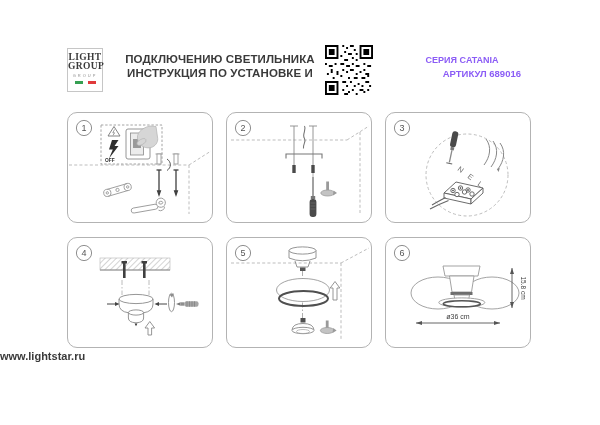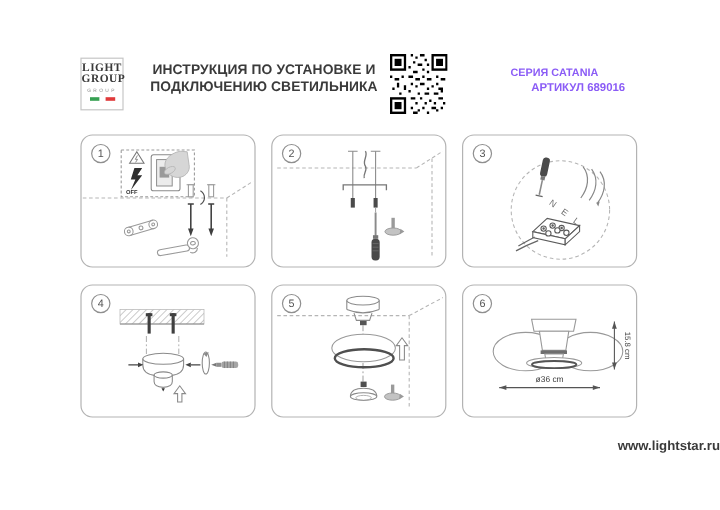--- a/index.html
+++ b/index.html
@@ -25,42 +25,42 @@
   .series .s1{font-size:9px;font-weight:700;line-height:13px;}
   .series .s2{font-size:9.5px;font-weight:700;line-height:13px;text-align:right;}
 
   
   .panel{position:absolute;width:146px;height:111px;border:1px solid #b3b3b3;border-radius:10px;
          box-sizing:border-box;background:#fff;}
   .p1{left:67px;top:112px;} .p2{left:226px;top:112px;} .p3{left:385px;top:112px;}
   .p4{left:67px;top:237px;} .p5{left:226px;top:237px;} .p6{left:385px;top:237px;}
   .panel svg{display:block;}
 
-  .footer{position:absolute;left:0;top:366px;width:600px;text-align:right;
+  .footer{position:absolute;left:0;top:350px;width:600px;text-align:left;
           font-size:11px;font-weight:700;color:#3a3a3a;}
 </style>
 </head>
 <body>
 
 <div class="page">
 
   <div class="logo">
     <div class="l1">LIGHT</div>
     <div class="l2">GROUP</div>
     <div class="l3">GROUP</div>
     <div class="flag">
         <span class="g"></span>
         <span class="w"></span>
         <span class="r"></span>
       </div>
   </div>
 
   <div class="title">
+    <div>ПОДКЛЮЧЕНИЮ СВЕТИЛЬНИКА</div>
     <div>ИНСТРУКЦИЯ ПО УСТАНОВКЕ И</div>
-    <div>ПОДКЛЮЧЕНИЮ СВЕТИЛЬНИКА</div>
   </div>
 
   <div class="qr">
     <svg width="48" height="50" viewBox="0 0 25 25" preserveAspectRatio="none">
       <g fill="none" stroke="#000" stroke-width="1">
         <rect x="0.5" y="0.5" width="6" height="6"></rect>
         <rect x="18.5" y="0.5" width="6" height="6"></rect>
         <rect x="0.5" y="18.5" width="6" height="6"></rect>
       </g>
       <g fill="#000">

